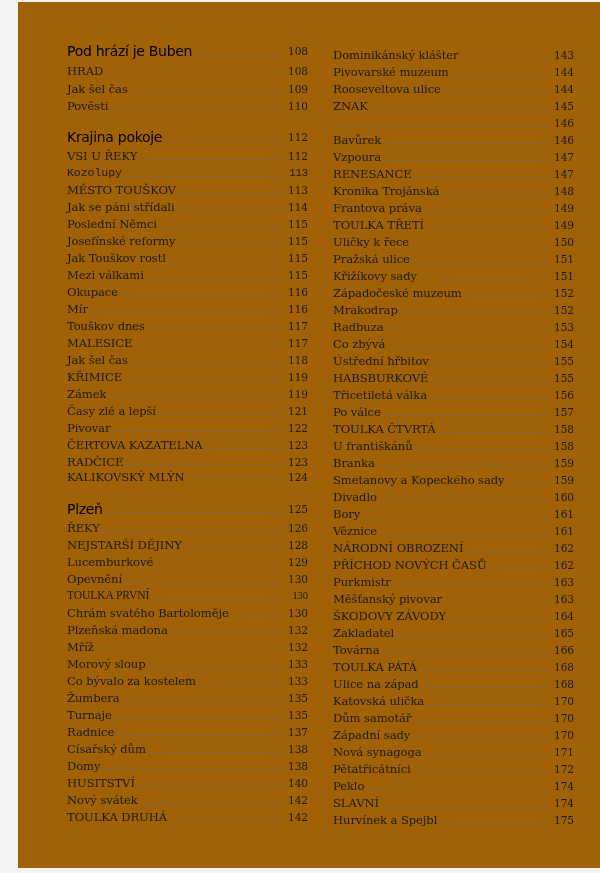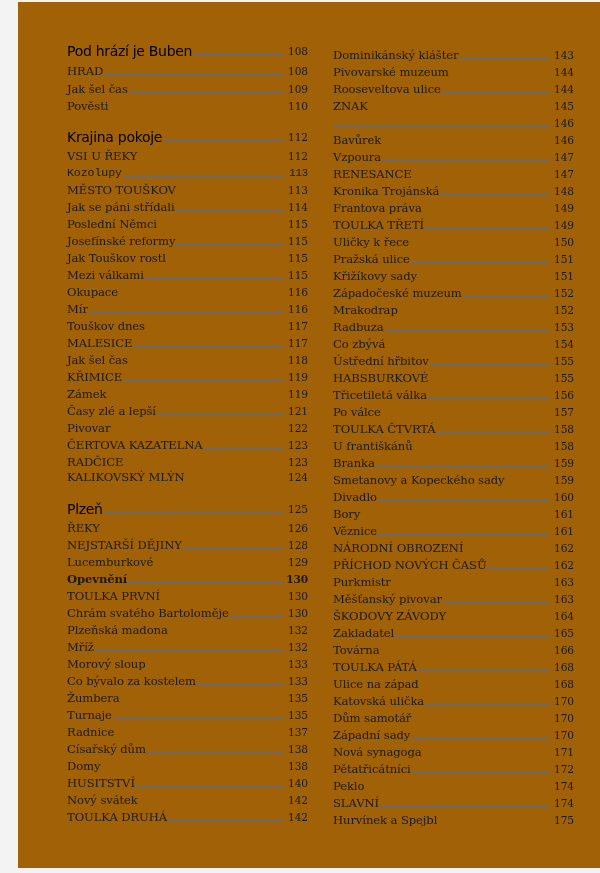--- a/index.html
+++ b/index.html
@@ -175,26 +175,26 @@
       <div class="entry" style="top: 531px;">
     <span class="title">NEJSTARŠÍ DĚJINY</span>
     <span class="leader"></span>
     <span class="page-num">128</span>
   </div>
       <div class="entry" style="top: 548px;">
     <span class="title">Lucemburkové</span>
     <span class="leader"></span>
     <span class="page-num">129</span>
   </div>
-      <div class="entry" style="top: 565px; font-weight: bold;">
+      <div class="entry" style="top: 565px;">
     <span class="title">Opevnění</span>
     <span class="leader"></span>
     <span class="page-num">130</span>
   </div>
-      <div class="entry" style="top: 582px;">
+      <div class="entry" style="top: 582px; font-family: Liberation Serif, serif;">
     <span class="title">TOULKA PRVNÍ</span>
     <span class="leader"></span>
     <span class="page-num">130</span>
   </div>
       <div class="entry" style="top: 599px;">
     <span class="title">Chrám svatého Bartoloměje</span>
     <span class="leader"></span>
     <span class="page-num">130</span>
   </div>
       <div class="entry" style="top: 616px;">

